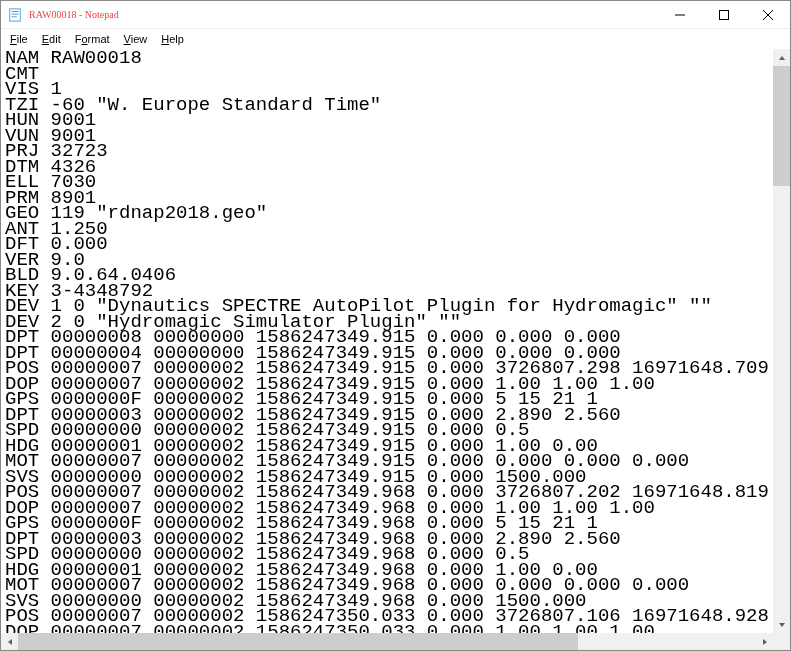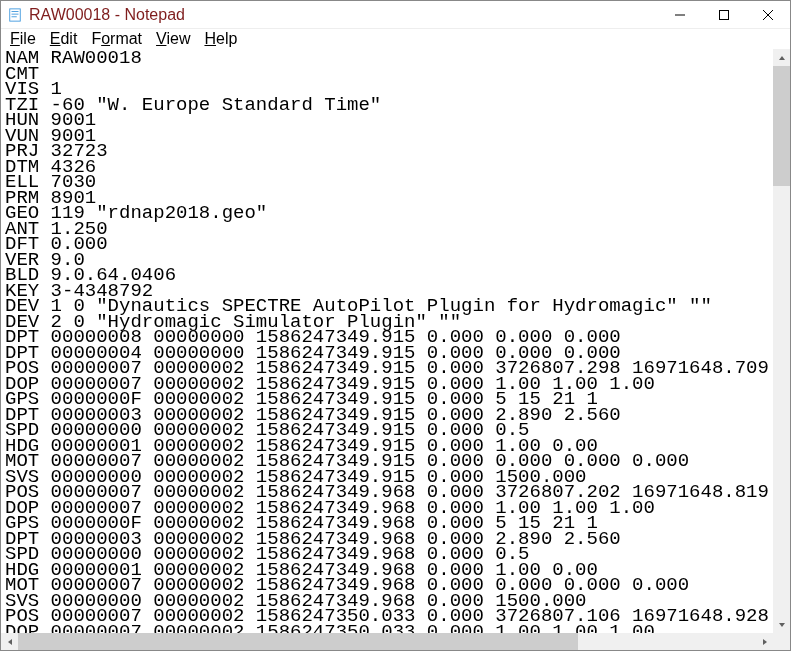--- a/index.html
+++ b/index.html
@@ -25,22 +25,23 @@
   .titlebar-icon {
     width: 16px;
     height: 16px;
     margin-right: 6px;
     display: flex;
     align-items: center;
     justify-content: center;
   }
   .titlebar-title {
     flex: 1;
-    font-size: 16px;
-    color: #7f1d1d;
+    font-size: 10px;
+    color: #ef4444;
+    font-family: Liberation Serif, serif;
   }
   .win-controls {
     display: flex;
     height: 100%;
   }
   .win-btn {
     width: 44px;
     height: 100%;
     display: flex;
     align-items: center;
@@ -48,21 +49,21 @@
     font-size: 10px;
     color: #333;
     cursor: default;
   }
   .menubar {
     height: 20px;
     background: #fff;
     display: flex;
     align-items: center;
     padding: 0 2px;
-    font-size: 16px;
+    font-size: 11px;
   }
   .menu-item {
     padding: 1px 7px;
     cursor: default;
     color: #000;
   }
   .menu-item .ul { text-decoration: underline; }
   .content-wrap {
     flex: 1;
     position: relative;

